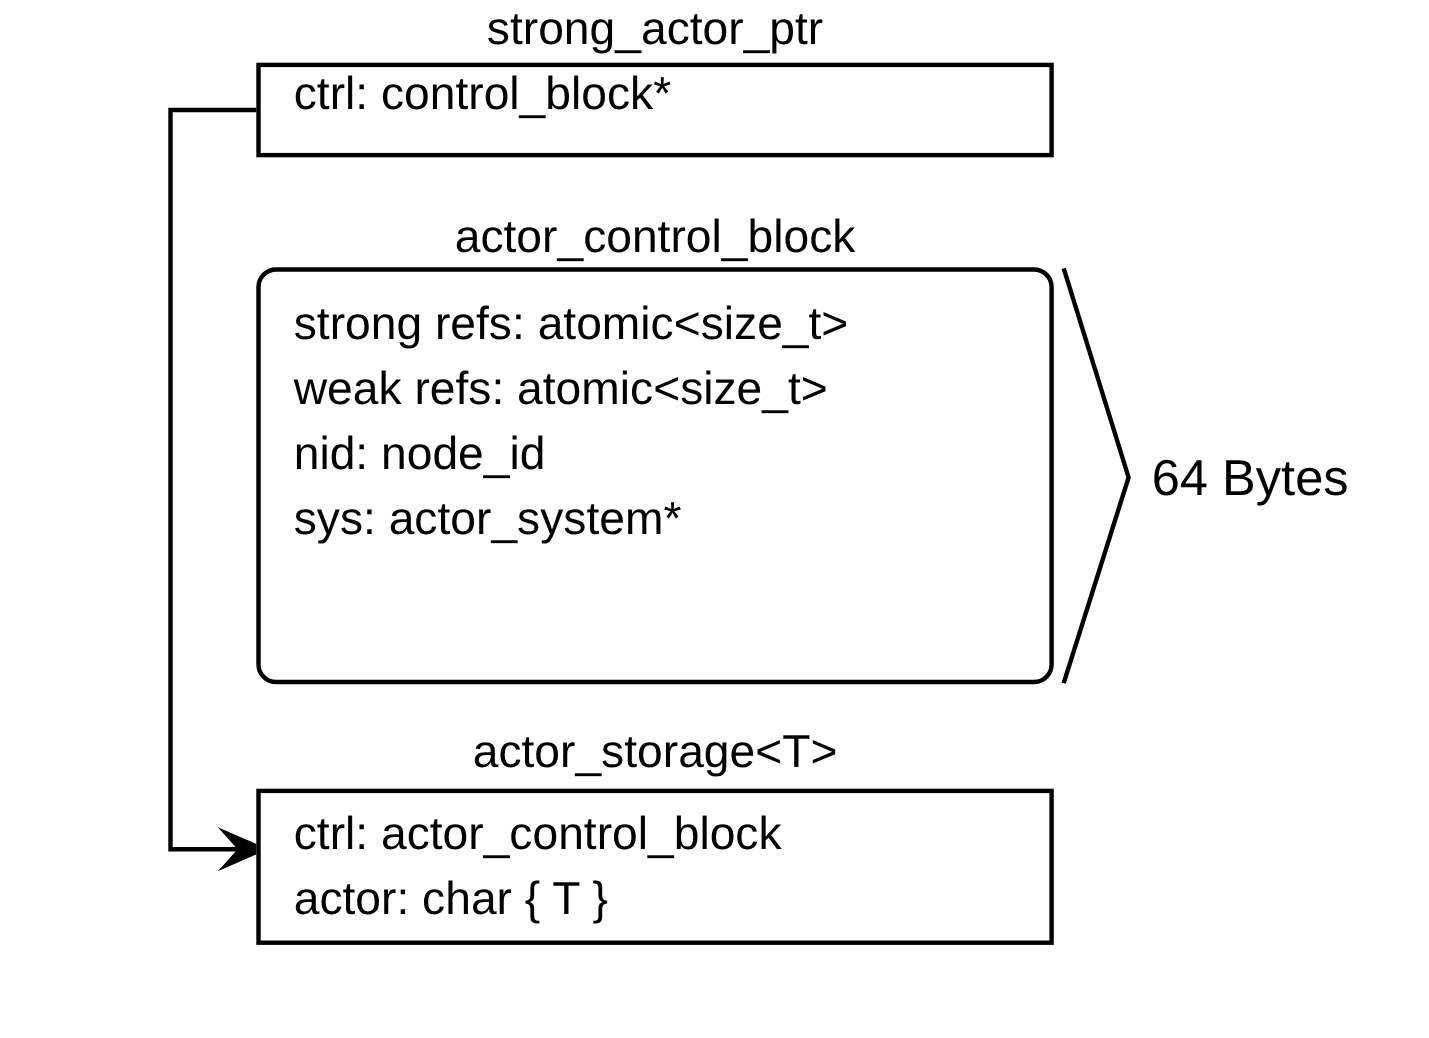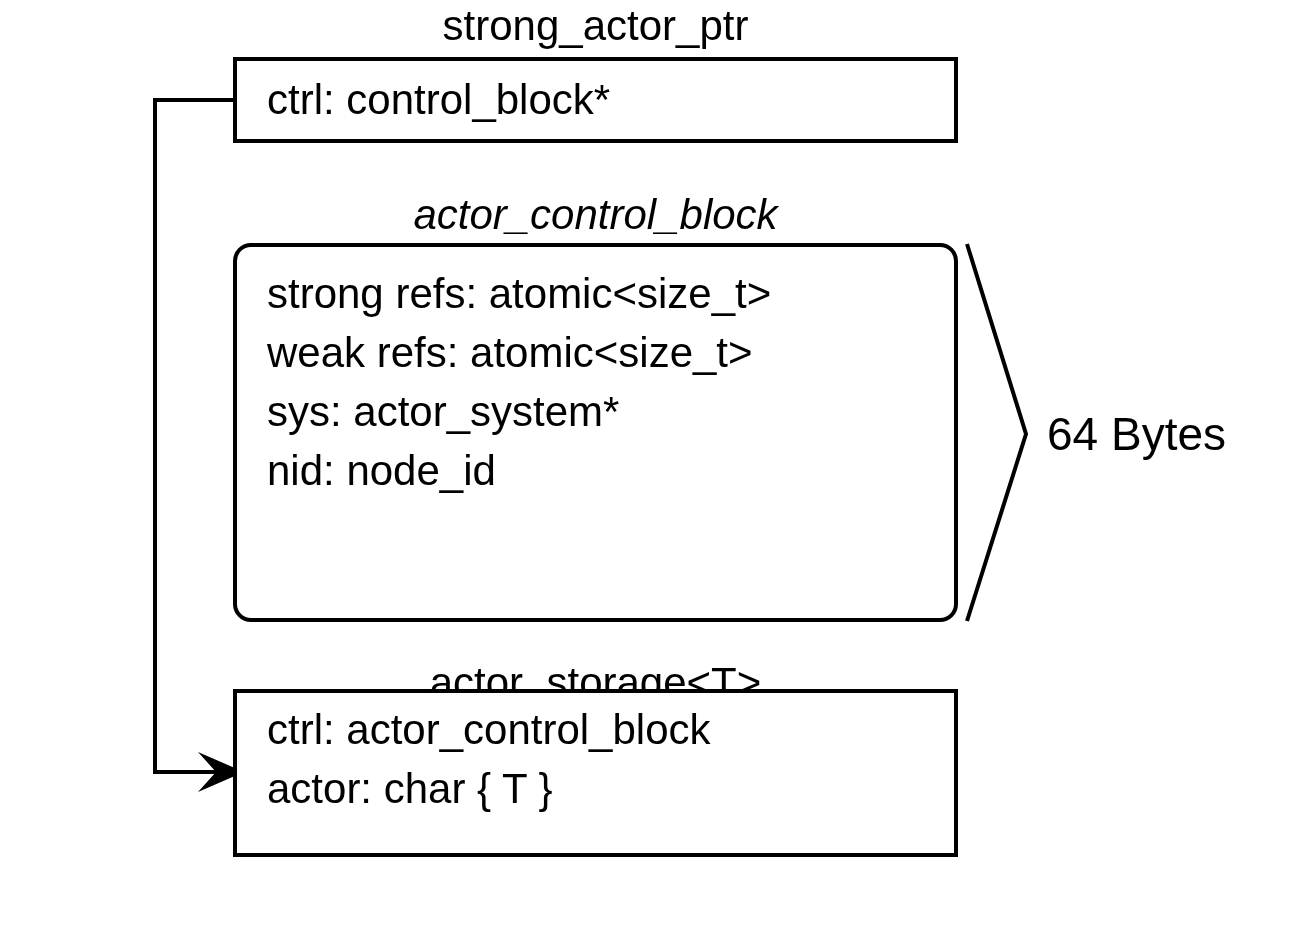--- a/index.html
+++ b/index.html
@@ -29,46 +29,45 @@
   .node-title {
     position: absolute;
     left: 233px;
     width: 725px;
     text-align: center;
     font-size: 42px;
     line-height: 50px;
     white-space: nowrap;
   }
   .t1 { top: 1px; }
-  .t2 { top: 190px; font-style: italic; }
+  .t2 { top: 190px; }
   .t3 { top: 658px; }
   .box {
     position: absolute;
     left: 233px;
     width: 725px;
     border: 4px solid #000000;
     box-sizing: border-box;
     background: #ffffff;
   }
   .box1 {
     top: 57px;
     height: 86px;
     display: flex;
-    align-items: center;
     padding-left: 30px;
   }
   .box2 {
     top: 243px;
     height: 379px;
     padding: 17px 0 0 30px;
     border-radius: 18px;
   }
   .box3 {
-    top: 689px;
-    height: 168px;
+    top: 717px;
+    height: 142px;
     padding: 7px 17px 0 30px;
   }
   .field {
     font-size: 42px;
     line-height: 59px;
     white-space: nowrap;
   }
   .box1 .field { line-height: normal; }
   .size-label {
     position: absolute;
@@ -95,22 +94,22 @@
 
   <div class="node-title t1">strong_actor_ptr</div>
   <div class="box box1">
     <div class="field">ctrl: control_block*</div>
   </div>
 
   <div class="node-title t2">actor_control_block</div>
   <div class="box box2">
     <div class="field">strong refs: atomic&lt;size_t&gt;</div>
     <div class="field">weak refs: atomic&lt;size_t&gt;</div>
+    <div class="field">nid: node_id</div>
     <div class="field">sys: actor_system*</div>
-    <div class="field">nid: node_id</div>
   </div>
 
   <div class="node-title t3">actor_storage&lt;T&gt;</div>
   <div class="box box3">
     <div class="field">ctrl: actor_control_block</div>
     <div class="field">actor: char { T }</div>
   </div>
 
   <div class="size-label">64 Bytes</div>
 

